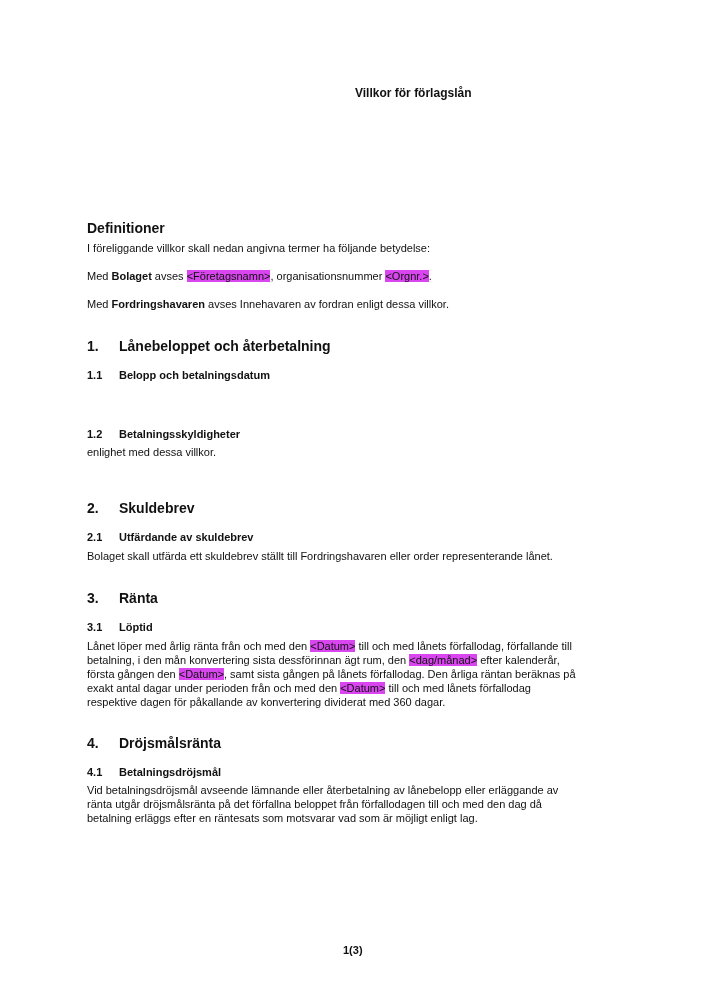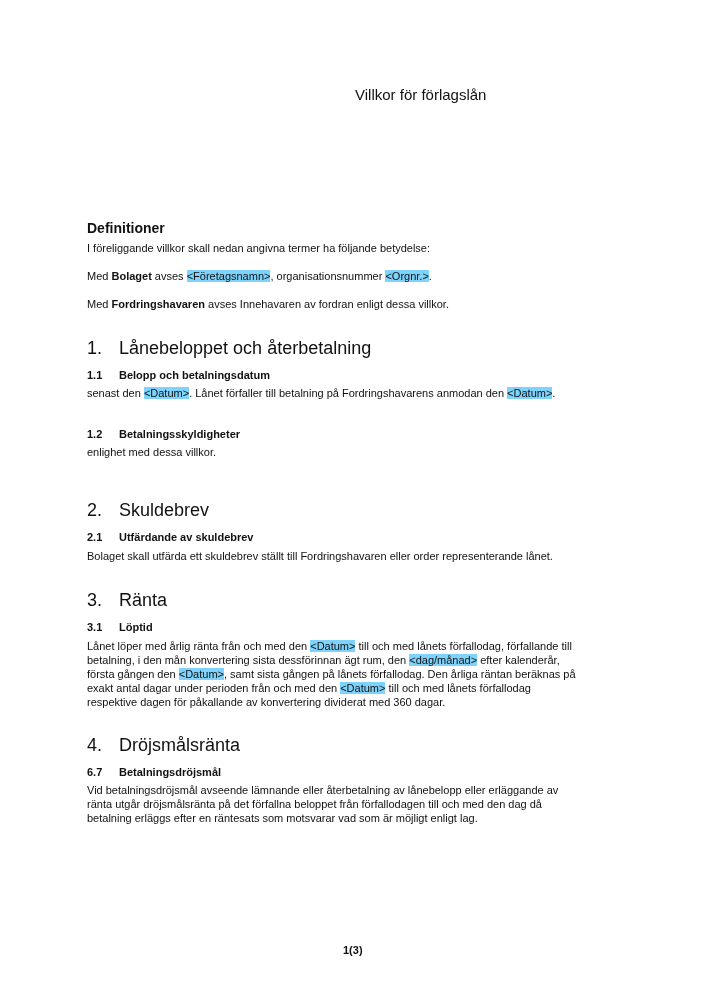--- a/index.html
+++ b/index.html
@@ -1,27 +1,27 @@
 <!DOCTYPE html>
 <html><head>
 <meta charset="utf-8">
 <style>
   html, body { margin: 0; padding: 0; background: #ffffff; }
   body { width: 707px; height: 1000px; position: relative; overflow: hidden;
          font-family: "Liberation Sans", sans-serif; color: #111; }
   .page { position: absolute; left: 0; top: 0; width: 707px; height: 1000px; }
-  .title { position: absolute; left: 355px; top: 86px; font-size: 15px; font-weight: normal; white-space: nowrap; }
+  .title { position: absolute; left: 355px; top: 86px; font-size: 12px; font-weight: bold; white-space: nowrap; }
   .abs { position: absolute; left: 87px; white-space: nowrap; margin-top: 12px; }
   .h-def { font-size: 14px; font-weight: bold; }
   .body { font-size: 11px; line-height: 14px; }
-  .h1 { font-size: 18px; font-weight: normal; }
+  .h1 { font-size: 14px; font-weight: bold; }
   .h1 .num { display: inline-block; width: 32px; }
   .h2 { font-size: 11px; font-weight: bold; }
   .h2 .num { display: inline-block; width: 32px; }
-  .hl { background: #7dd3fc; }
+  .hl { background: #d946ef; }
   .b { font-weight: bold; }
   .pagenum { position: absolute; left: 343px; top: 944px; font-size: 11px; font-weight: bold; }
 </style>
 </head>
 <body>
 
 <div class="page">
 
   <div class="title">Villkor för förlagslån</div>
 
@@ -36,21 +36,20 @@
     <span>Med </span><span class="b">Fordringshavaren</span><span> avses Innehavaren av fordran enligt dessa villkor.</span>
   </div>
 
   <div class="abs h1" style="top:326px">
     <span class="num">1.</span><span>Lånebeloppet och återbetalning</span>
   </div>
   <div class="abs h2" style="top:357px">
     <span class="num">1.1</span><span>Belopp och betalningsdatum</span>
   </div>
   <div class="abs body" style="top:374px">
-    <div><span>senast den </span><span class="hl">&lt;Datum&gt;</span><span>. Lånet förfaller till betalning på Fordringshavarens anmodan den </span><span class="hl">&lt;Datum&gt;</span><span>.</span></div>
   </div>
 
   <div class="abs h2" style="top:416px">
     <span class="num">1.2</span><span>Betalningsskyldigheter</span>
   </div>
   <div class="abs body" style="top:433px">
     <div>enlighet med dessa villkor.</div>
   </div>
 
   <div class="abs h1" style="top:488px">
@@ -72,21 +71,21 @@
     <div><span>betalning, i den mån konvertering sista dessförinnan ägt rum, den </span><span class="hl">&lt;dag/månad&gt;</span><span> efter kalenderår,</span></div>
     <div><span>första gången den </span><span class="hl">&lt;Datum&gt;</span><span>, samt sista gången på lånets förfallodag. Den årliga räntan beräknas på</span></div>
     <div><span>exakt antal dagar under perioden från och med den </span><span class="hl">&lt;Datum&gt;</span><span> till och med lånets förfallodag</span></div>
     <div>respektive dagen för påkallande av konvertering dividerat med 360 dagar.</div>
   </div>
 
   <div class="abs h1" style="top:723px">
     <span class="num">4.</span><span>Dröjsmålsränta</span>
   </div>
   <div class="abs h2" style="top:754px">
-    <span class="num">6.7</span><span>Betalningsdröjsmål</span>
+    <span class="num">4.1</span><span>Betalningsdröjsmål</span>
   </div>
   <div class="abs body" style="top:771px">
     <div>Vid betalningsdröjsmål avseende lämnande eller återbetalning av lånebelopp eller erläggande av</div>
     <div>ränta utgår dröjsmålsränta på det förfallna beloppet från förfallodagen till och med den dag då</div>
     <div>betalning erläggs efter en räntesats som motsvarar vad som är möjligt enligt lag.</div>
   </div>
 
   <div class="pagenum">1(3)</div>
 </div>
 

